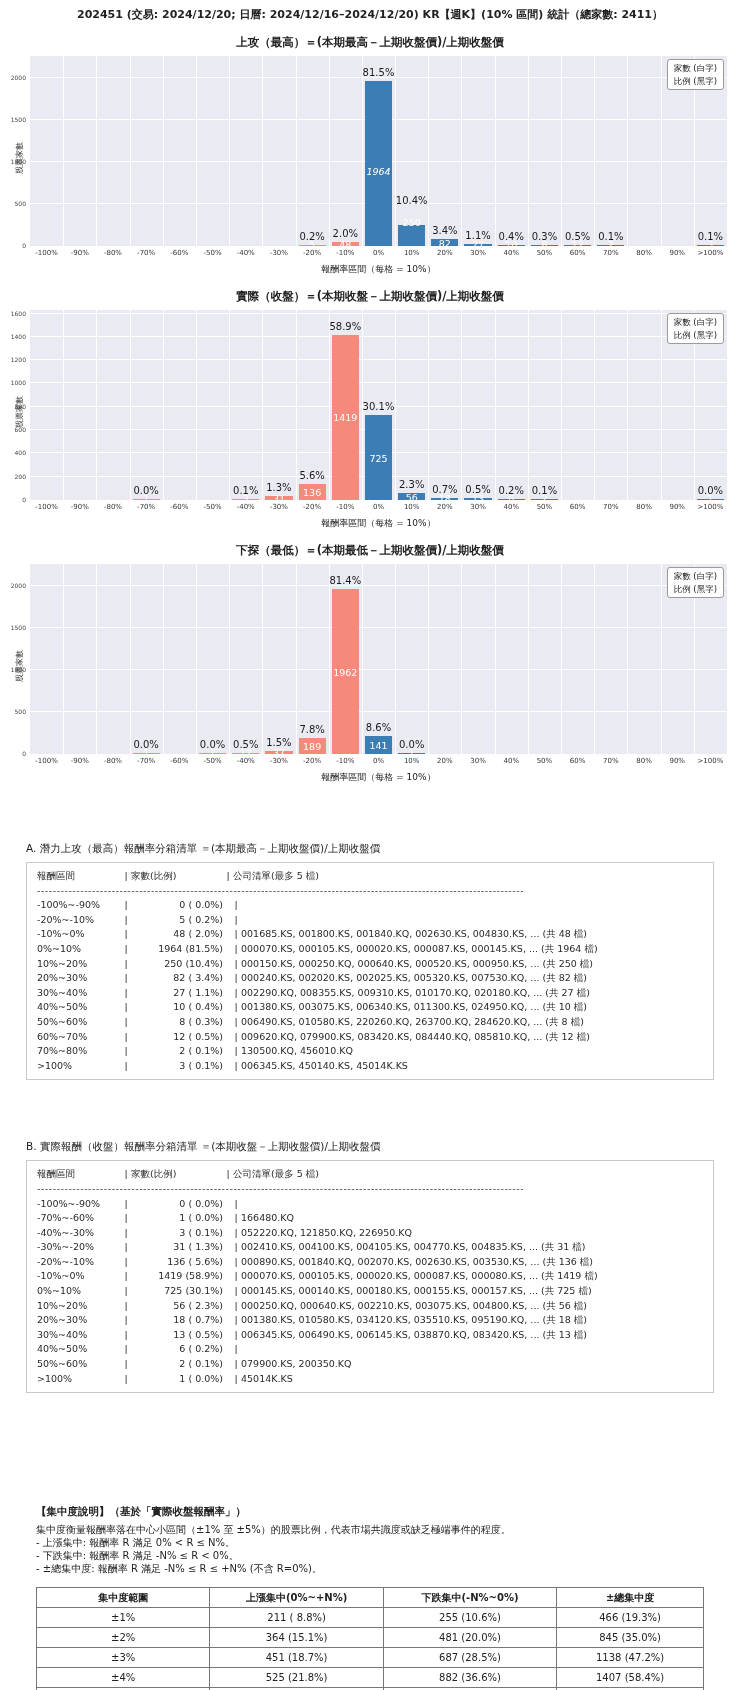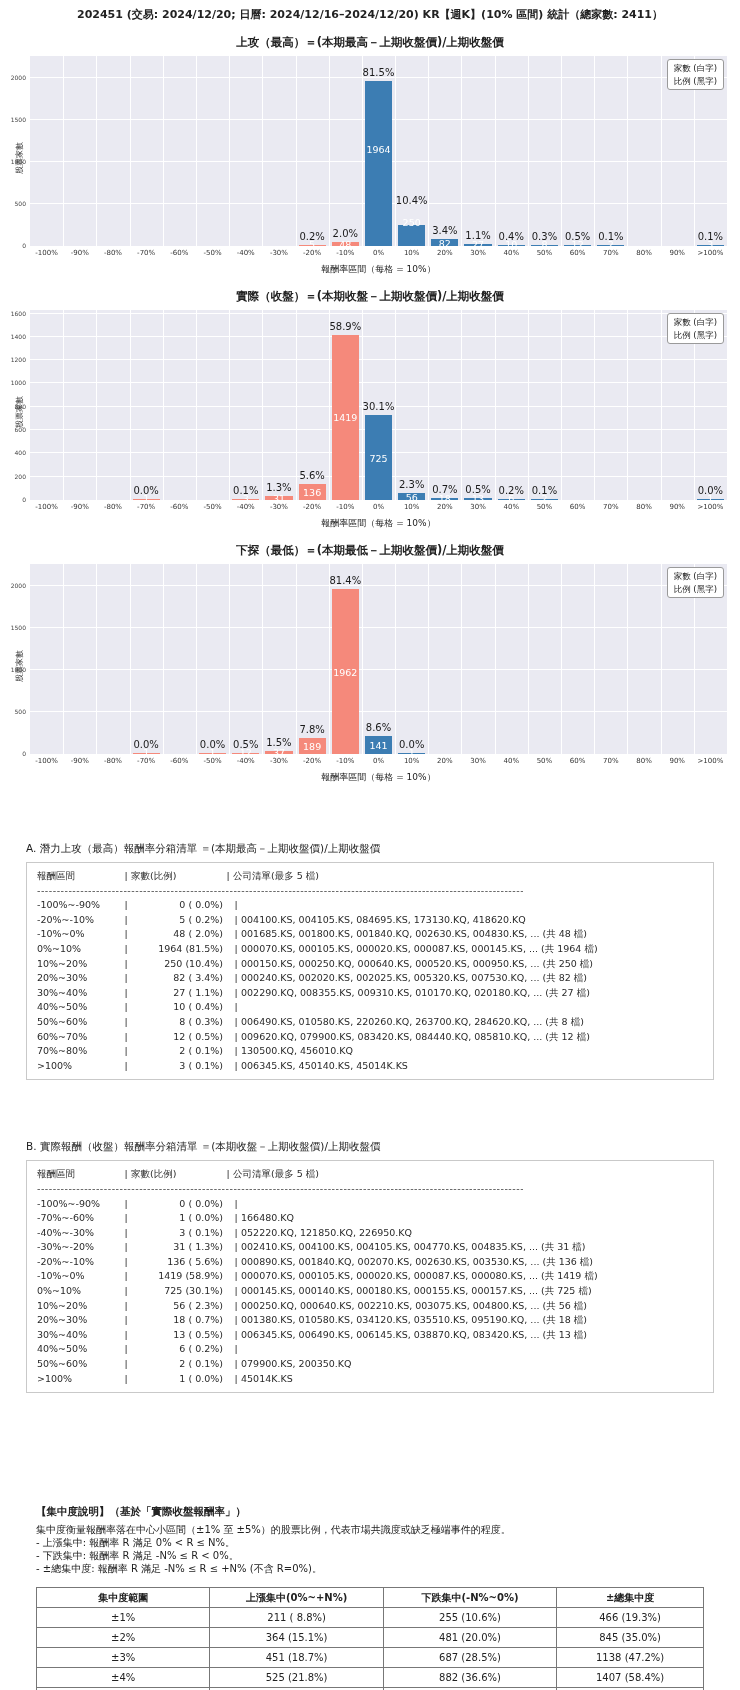--- a/index.html
+++ b/index.html
@@ -86,21 +86,21 @@
           <div class="hgrid" style="bottom: 126.106px;"></div>
           <div class="hgrid" style="bottom: 168.142px;"></div>
           <div class="bar" style="left: 38.5238%; width: 3.90476%; height: 1px; background: rgb(245, 137, 123);"></div>
           <span class="pct" style="left: 40.4762%; bottom: 4px;">0.2%</span>
           <span class="cnt" style="left: 40.4762%; bottom: -4px;">5</span>
           <div class="bar" style="left: 43.2857%; width: 3.90476%; height: 4px; background: rgb(245, 137, 123);"></div>
           <span class="pct" style="left: 45.2381%; bottom: 7px;">2.0%</span>
           <span class="cnt" style="left: 45.2381%; bottom: -4px;">48</span>
           <div class="bar" style="left: 48.0476%; width: 3.90476%; height: 165px; background: rgb(60, 125, 179);"></div>
           <span class="pct" style="left: 50%; bottom: 168px;">81.5%</span>
-          <span class="cnt" style="left: 50%; bottom: 91px;">1964</span>
+          <span class="cnt" style="left: 50%; bottom: 69px; font-style: italic;">1964</span>
           <div class="bar" style="left: 52.8095%; width: 3.90476%; height: 21px; background: rgb(60, 125, 179);"></div>
           <span class="pct" style="left: 54.7619%; bottom: 40px;">10.4%</span>
           <span class="cnt" style="left: 54.7619%; bottom: 18px;">250</span>
           <div class="bar" style="left: 57.5714%; width: 3.90476%; height: 7px; background: rgb(60, 125, 179);"></div>
           <span class="pct" style="left: 59.5238%; bottom: 10px;">3.4%</span>
           <span class="cnt" style="left: 59.5238%; bottom: -2.5px;">82</span>
           <div class="bar" style="left: 62.3333%; width: 3.90476%; height: 2px; background: rgb(60, 125, 179);"></div>
           <span class="pct" style="left: 64.2857%; bottom: 5px;">1.1%</span>
           <span class="cnt" style="left: 64.2857%; bottom: -4px;">27</span>
           <div class="bar" style="left: 67.0952%; width: 3.90476%; height: 1px; background: rgb(60, 125, 179);"></div>
@@ -366,21 +366,20 @@
           <span class="c-pipe">|</span>
           <span class="c-count">0 ( 0.0%)</span>
           <span class="c-pipe">|</span>
           <span class="c-comp"></span>
         </div>
         <div class="sec-row">
           <span class="c-range">-20%~-10%</span>
           <span class="c-pipe">|</span>
           <span class="c-count">5 ( 0.2%)</span>
           <span class="c-pipe">|</span>
-          <span class="c-comp">004100.KS, 004105.KS, 084695.KS, 173130.KQ, 418620.KQ</span>
         </div>
         <div class="sec-row">
           <span class="c-range">-10%~0%</span>
           <span class="c-pipe">|</span>
           <span class="c-count">48 ( 2.0%)</span>
           <span class="c-pipe">|</span>
           <span class="c-comp">001685.KS, 001800.KS, 001840.KQ, 002630.KS, 004830.KS, ... (共 48 檔)</span>
         </div>
         <div class="sec-row">
           <span class="c-range">0%~10%</span>
@@ -408,20 +407,21 @@
           <span class="c-pipe">|</span>
           <span class="c-count">27 ( 1.1%)</span>
           <span class="c-pipe">|</span>
           <span class="c-comp">002290.KQ, 008355.KS, 009310.KS, 010170.KQ, 020180.KQ, ... (共 27 檔)</span>
         </div>
         <div class="sec-row">
           <span class="c-range">40%~50%</span>
           <span class="c-pipe">|</span>
           <span class="c-count">10 ( 0.4%)</span>
           <span class="c-pipe">|</span>
+          <span class="c-comp">001380.KS, 003075.KS, 006340.KS, 011300.KS, 024950.KQ, ... (共 10 檔)</span>
         </div>
         <div class="sec-row">
           <span class="c-range">50%~60%</span>
           <span class="c-pipe">|</span>
           <span class="c-count">8 ( 0.3%)</span>
           <span class="c-pipe">|</span>
           <span class="c-comp">006490.KS, 010580.KS, 220260.KQ, 263700.KQ, 284620.KQ, ... (共 8 檔)</span>
         </div>
         <div class="sec-row">
           <span class="c-range">60%~70%</span>

